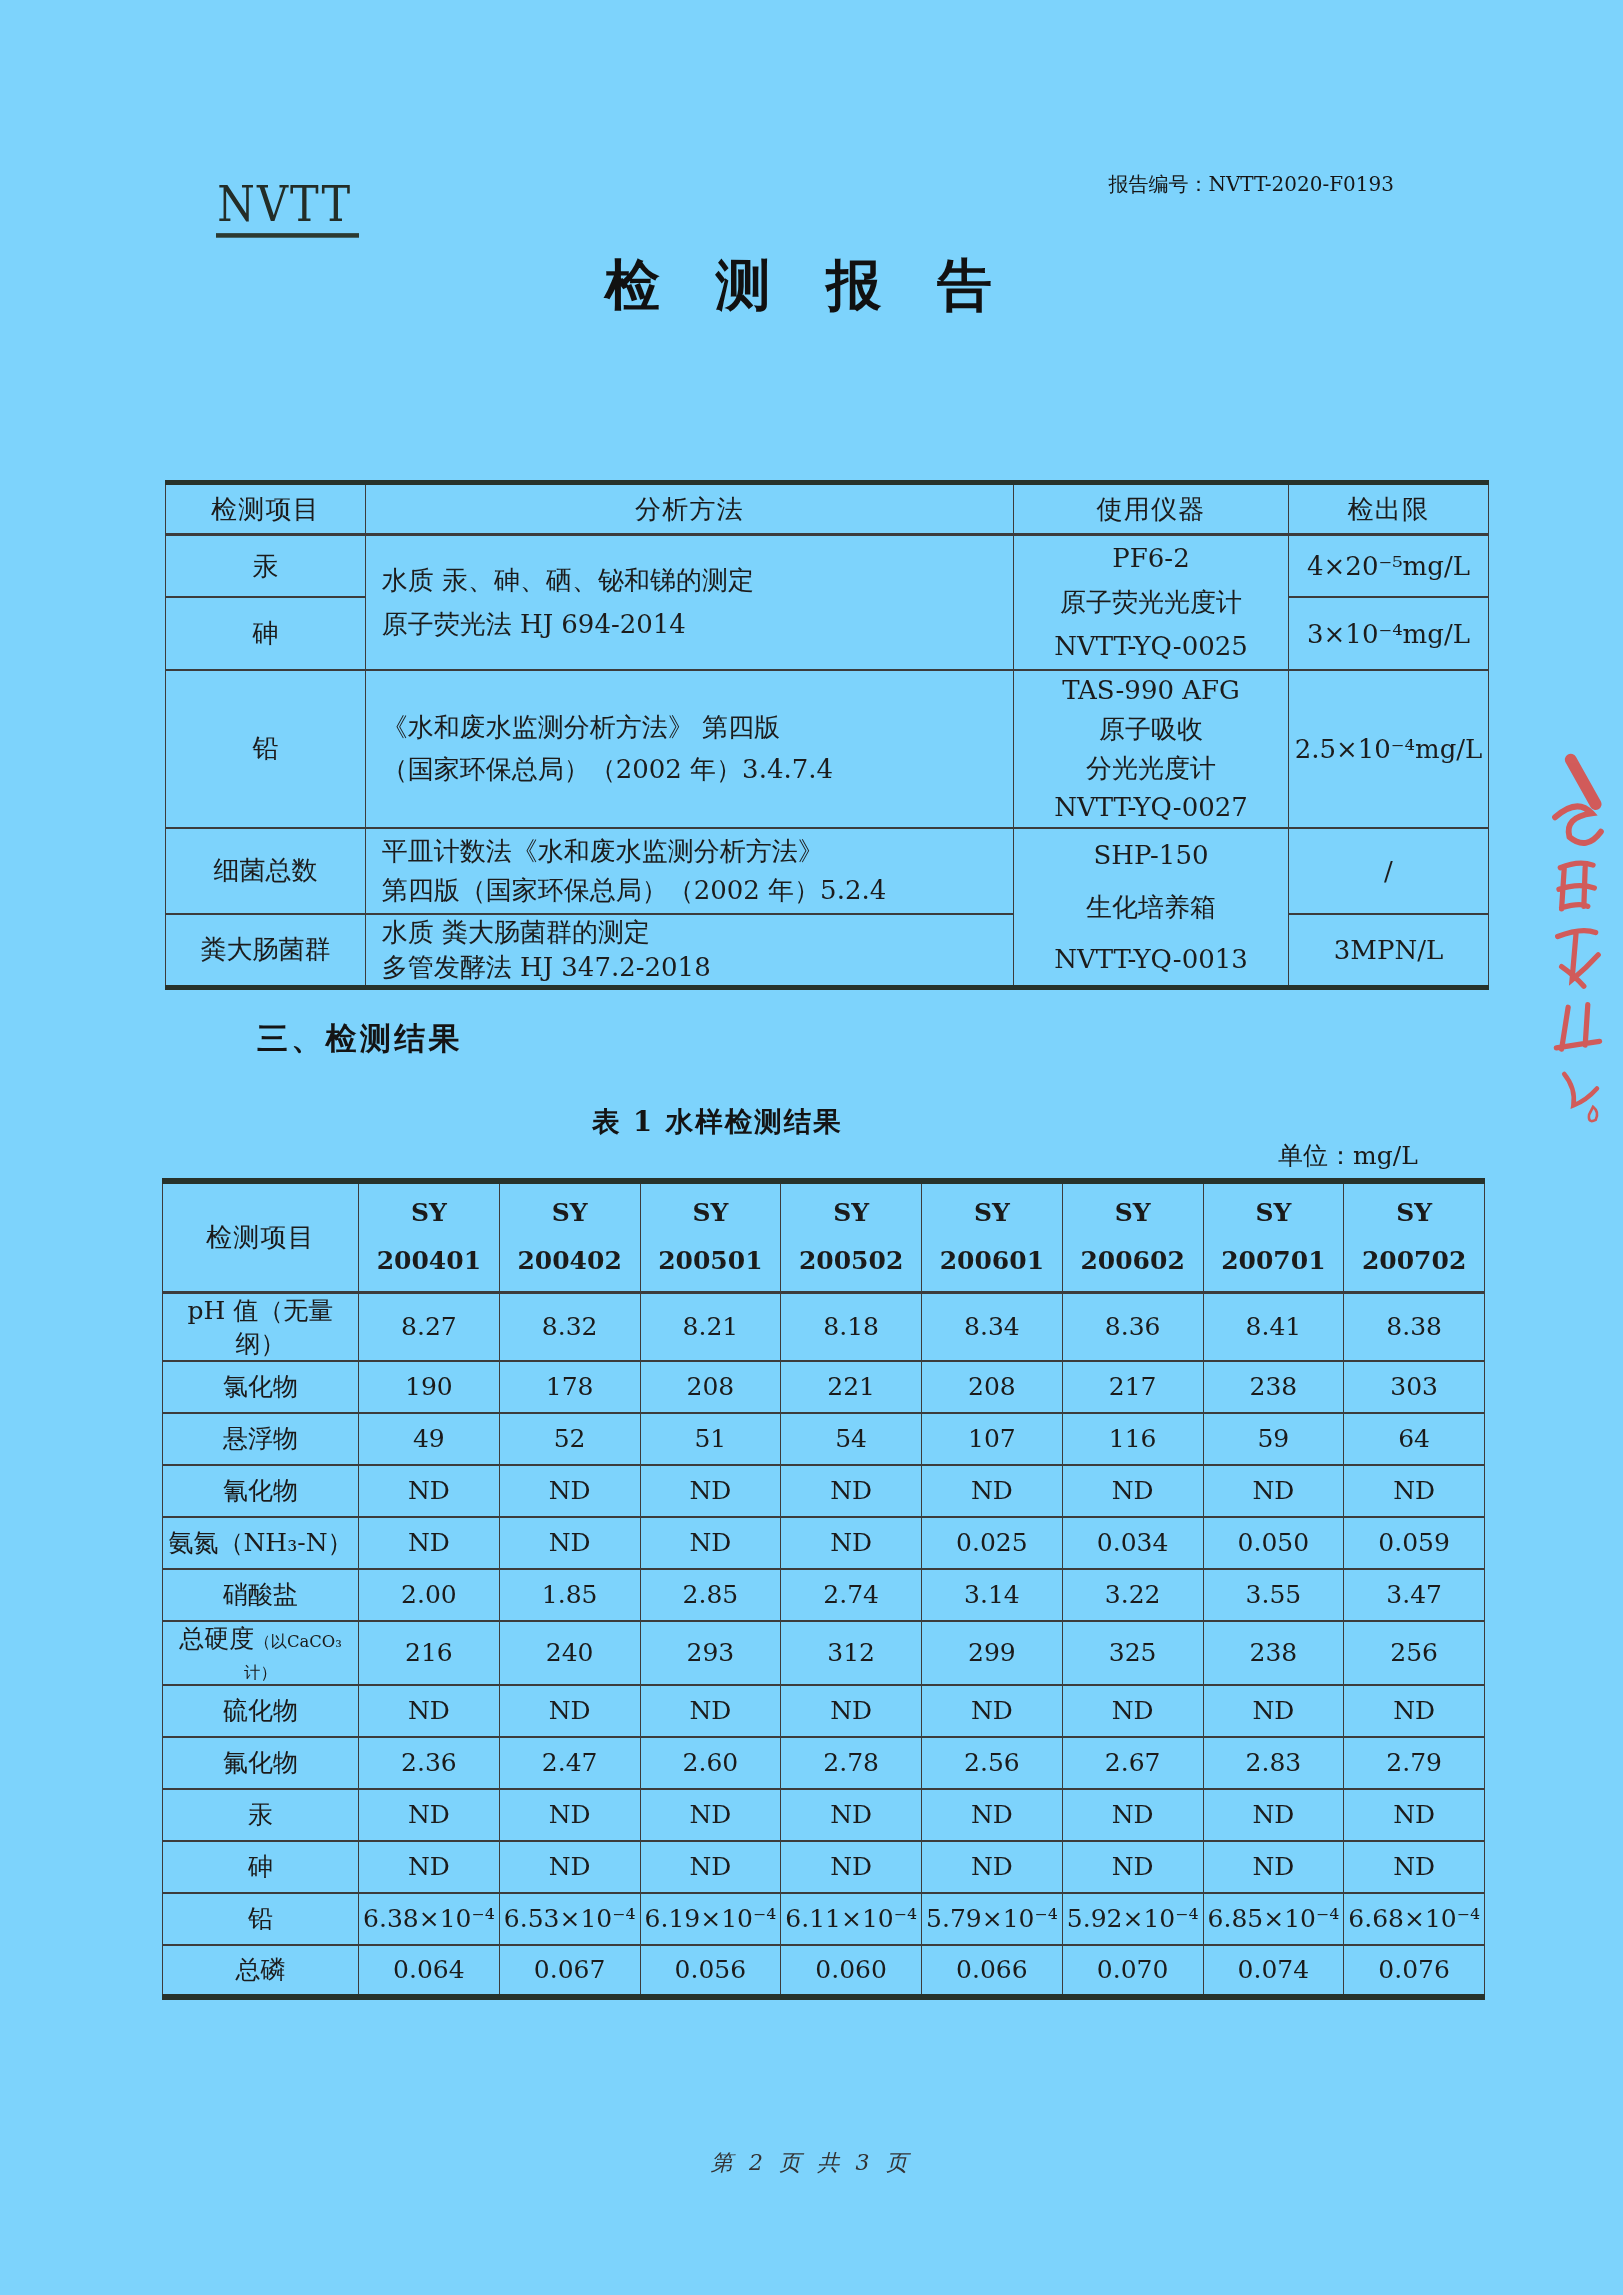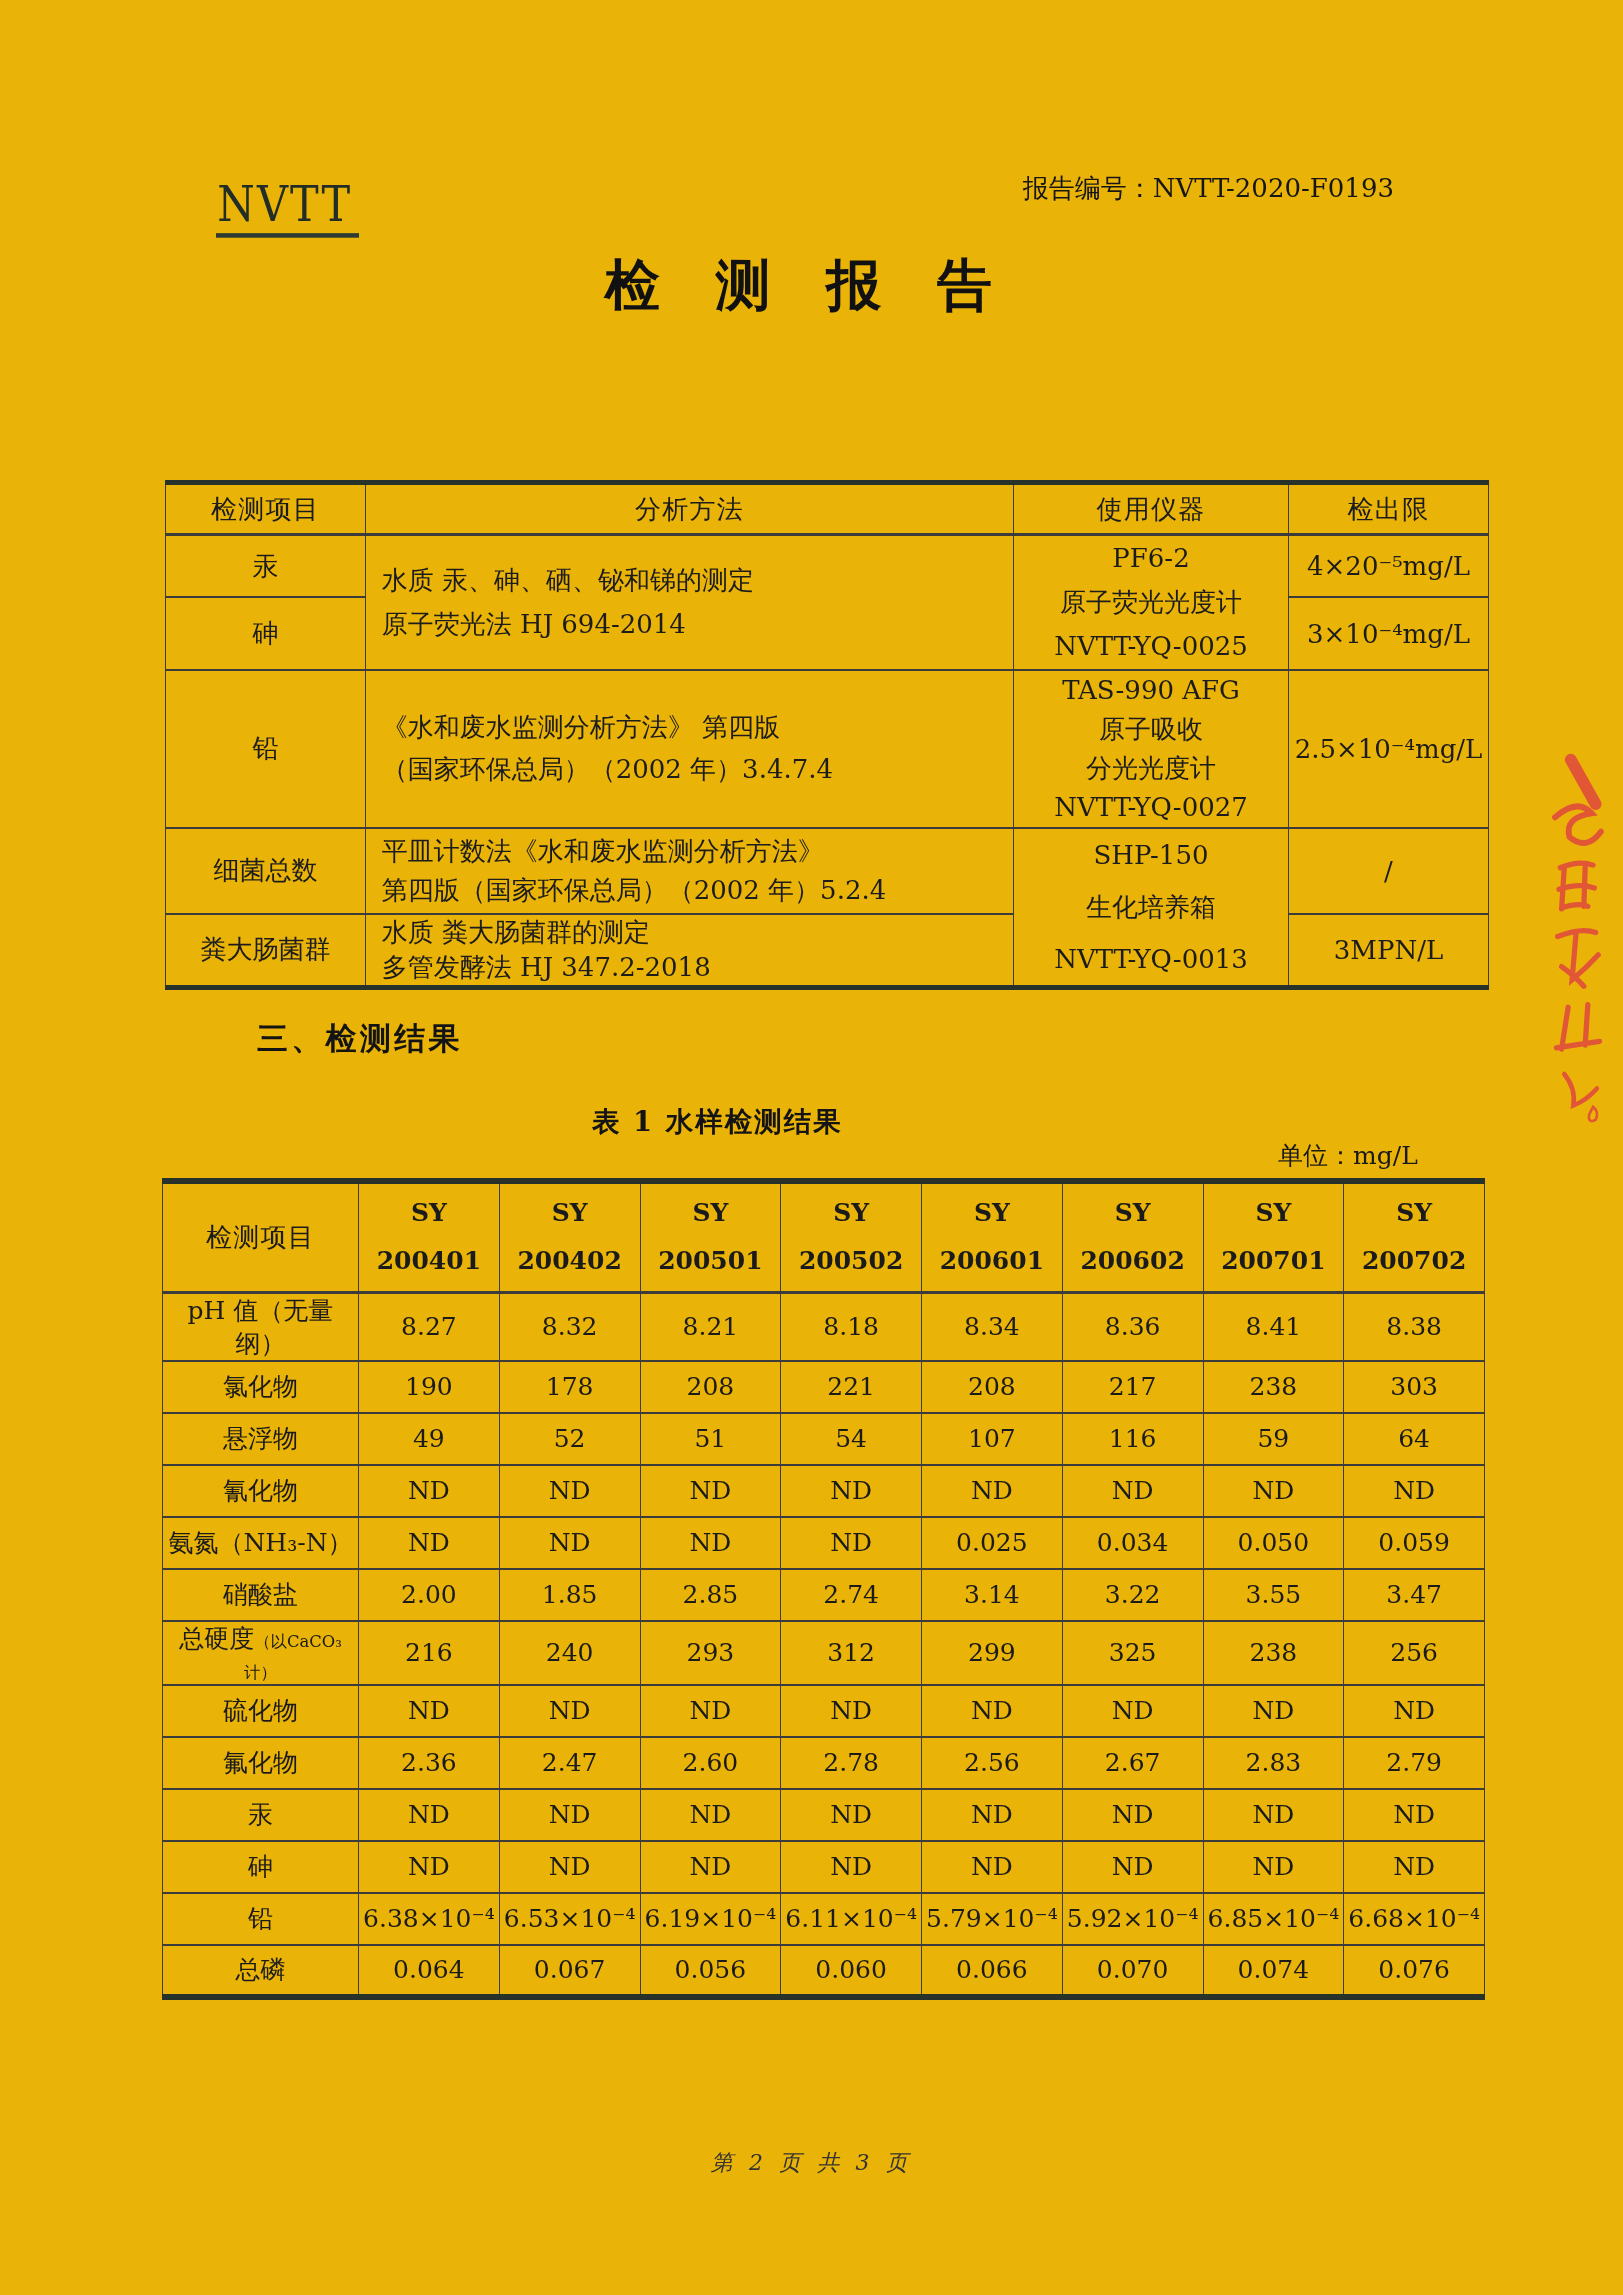--- a/index.html
+++ b/index.html
@@ -1,23 +1,23 @@
 <!DOCTYPE html>
 <html style="font-size:10.5px"><head>
 <meta charset="utf-8">
 <style>
   * { margin:0; padding:0; box-sizing:border-box; }
   html,body { background:#e8e8e8; }
   body { font-family:"DejaVu Serif","Liberation Serif",serif; }
-  .page { position:relative; width:1623px; height:2295px; background:#eab308; color:#1d1d1d; overflow:hidden;padding-left:36px; }
+  .page { position:relative; width:1623px; height:2295px; background:#7dd3fc; color:#1d1d1d; overflow:hidden;padding-left:36px; }
 
   .logo { position:absolute; left:216px; top:175px; font-size:43px; font-weight:500;
           letter-spacing:2px; color:#232d27; border-bottom:4.6px solid #2c3a31;
           padding:0 6.5px 1.3px 1.3px; transform:scaleY(1.14); transform-origin:top left; }
-  .report-no { position:absolute; top:171px; right:229px; font-size:26px; color:#161616; }
+  .report-no { position:absolute; top:171px; right:229px; font-size:20px; color:#161616; }
   .doc-title { position:absolute; top:249px; left:50%; transform:translateX(-51%);
                font-size:55px; font-weight:700; letter-spacing:18.3px; white-space:nowrap; color:#111; }
 
   table { border-collapse:collapse; table-layout:fixed; }
   th, td { overflow:hidden; }
 
   
   .methods { position:absolute; left:165px; top:480px; width:1322px;
              border-top:5.9px solid #27322b; border-bottom:5.9px solid #27322b; }
   .methods th, .methods td { border:1.3px solid #3c3c3c; border-top-width:2px; border-bottom-width:2px;

